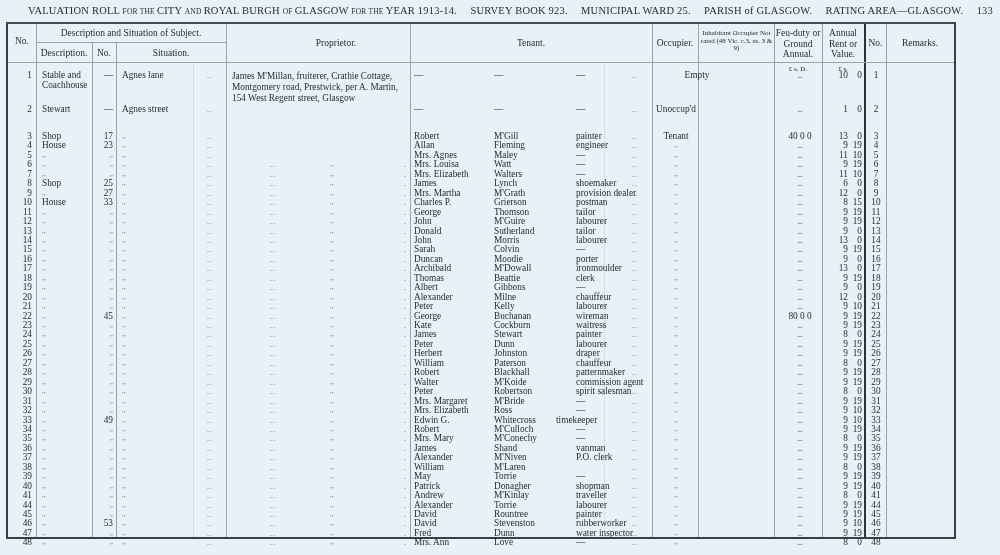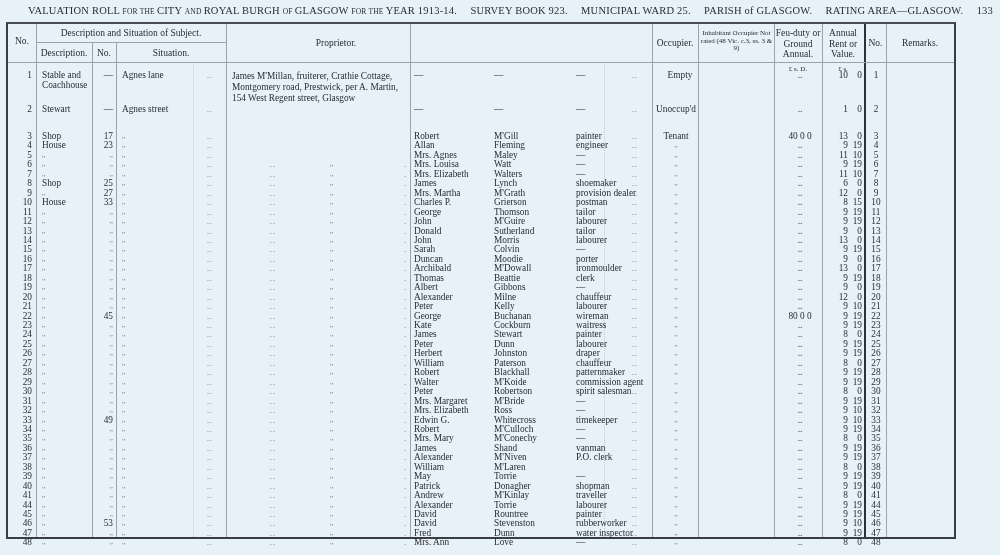--- a/index.html
+++ b/index.html
@@ -65,20 +65,21 @@
 
   <div class="hline" style="top:38px"></div>
   <div class="hline" style="top:18px;left:28px;right:auto;width:190px"></div>
 
   <div class="hdr" style="left:0;width:28px;top:12px">No.</div>
   <div class="hdr" style="left:28px;width:190px;top:4px">Description and Situation of Subject.</div>
   <div class="hdr" style="left:28px;width:56px;top:24px">Description.</div>
   <div class="hdr" style="left:84px;width:24px;top:24px">No.</div>
   <div class="hdr" style="left:108px;width:110px;top:24px">Situation.</div>
   <div class="hdr" style="left:236px;width:184px;top:14px">Proprietor.</div>
+  <div class="hdr" style="left:402px;width:242px;top:14px">Tenant.</div>
   <div class="hdr" style="left:644px;width:46px;top:14px">Occupier.</div>
   <div class="hdr small" style="left:691px;width:75px;top:6px">Inhabitant Occupier Not rated (48 Vic. c.3, ss. 3 &amp; 9)</div>
   <div class="hdr" style="left:766px;width:48px;top:4px">Feu-duty or Ground Annual.</div>
   <div class="hdr" style="left:814px;width:42px;top:4px">Annual Rent or Value.</div>
   <div class="hdr" style="left:857px;width:21px;top:14px">No.</div>
   <div class="hdr" style="left:878px;width:68px;top:14px">Remarks.</div>
 
   <div class="hdr small" style="left:766px;width:48px;top:42px">£  s.  D.</div>
   <div class="hdr small" style="left:814px;width:42px;top:42px">£  s.</div>
 
@@ -87,21 +88,21 @@
   <div id="rows">
       <div class="row" style="top: 46px;">
         <span style="left:0;width:24px" class="num">1</span>
         <span style="left:34px;width:50px;white-space:normal;line-height:10px">Stable and Coachhouse</span>
         <span style="left:84px;width:21px" class="num">—</span>
         <span style="left:114px;width:70px">Agnes lane</span>
         <span style="left:190px;width:24px" class="ctr dots">..</span>
         <span style="left:406px;width:80px">—</span>
         <span style="left:486px;width:80px">—</span>
         <span style="left:568px;width:76px">—</span>
-        <span style="left:649px;width:46px" class="ctr">Empty</span>
+        <span style="left:666px;width:46px" class="ctr">Empty</span>
         <span style="left:770px;width:44px" class="ctr">..</span>
         <span style="left:814px;width:26px" class="num">10</span>
         <span style="left:840px;width:14px" class="num">0</span>
         <span style="left:858px;width:20px" class="ctr">1</span>
         <span class="dots" style="left: 624px;">..</span>
       </div>
       <div class="row" style="top: 80px;">
         <span style="left:0;width:24px" class="num">2</span>
         <span style="left:34px;width:50px;white-space:normal;line-height:10px">Stewart</span>
         <span style="left:84px;width:21px" class="num">—</span>
@@ -679,21 +680,21 @@
         <span class="dots" style="left: 396px;">.</span>
       </div>
       <div class="row" style="top: 390.5px;">
         <span style="left:0;width:24px" class="num">33</span>
         <span style="left:34px;width:50px;white-space:normal;line-height:10px" class="ditto">,,</span>
         <span style="left:84px;width:21px" class="num">49</span>
         <span style="left:114px;width:70px" class="ditto">,,</span>
         <span style="left:190px;width:24px" class="ctr dots">..</span>
         <span style="left:406px;width:80px">Edwin G.</span>
         <span style="left:486px;width:80px">Whitecross</span>
-        <span style="left:568px;width:76px">timekeeper</span>
+        <span style="left:548px;width:76px">timekeeper</span>
         <span style="left:645px;width:46px" class="ctr ditto">,,</span>
         <span style="left:770px;width:44px" class="ctr">..</span>
         <span style="left:814px;width:26px" class="num">9</span>
         <span style="left:840px;width:14px" class="num">10</span>
         <span style="left:858px;width:20px" class="ctr">33</span>
         <span class="dots" style="left: 624px;">..</span>
         <span class="dots" style="left: 262px;">..</span>
         <span class="ditto" style="left: 322px;">,,</span>
         <span class="dots" style="left: 396px;">.</span>
       </div>

